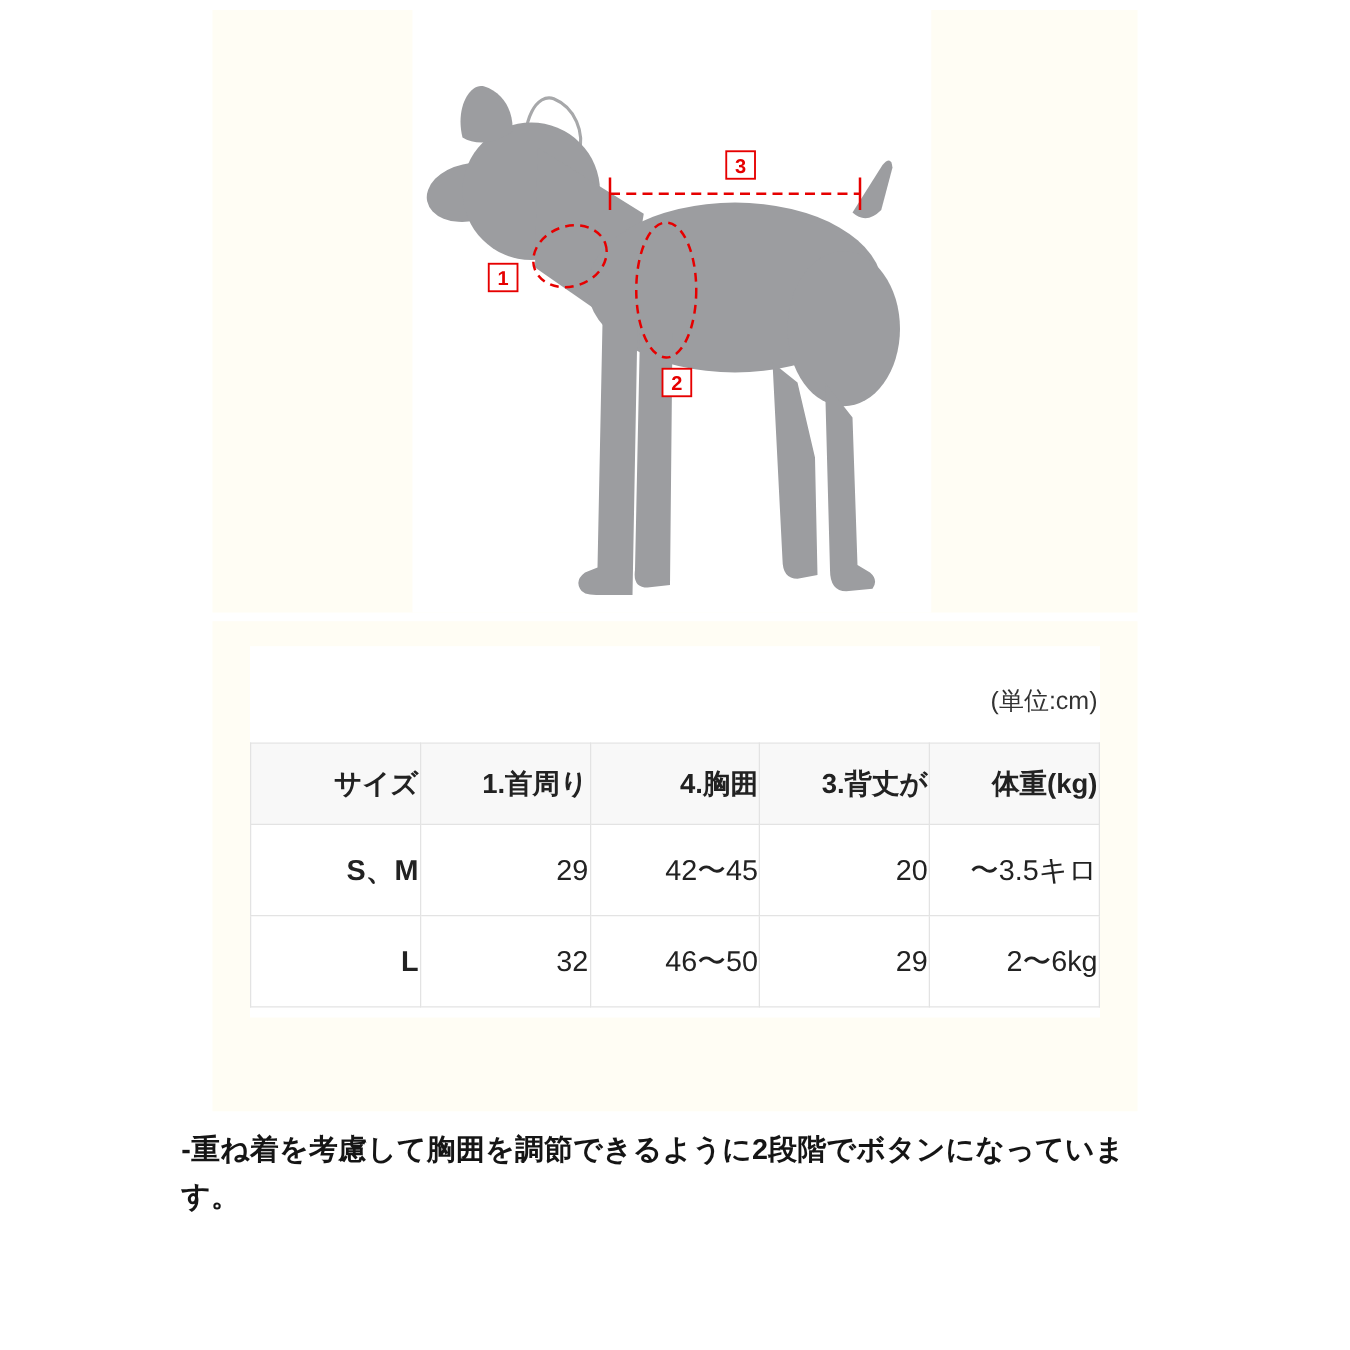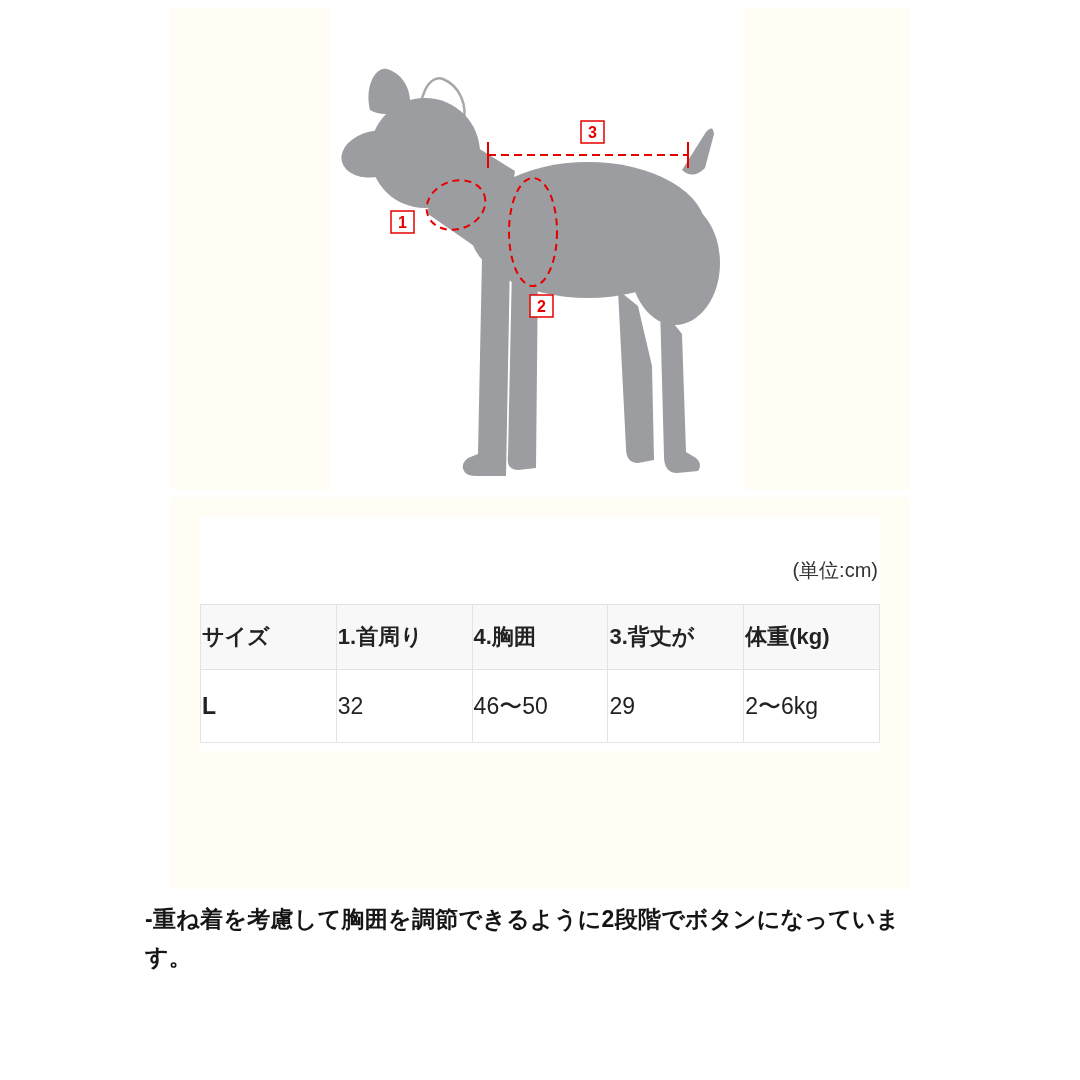--- a/index.html
+++ b/index.html
@@ -12,26 +12,26 @@
 
   
   .diagram-bg{position:absolute;left:170px;top:8px;width:740px;height:482px;background:#fffdf4;}
   .table-bg{position:absolute;left:170px;top:497px;width:740px;height:392px;background:#fffdf4;}
 
   .diagram-box{position:absolute;left:330px;top:8px;width:415px;height:482px;background:#ffffff;}
   .diagram-box svg{display:block;}
 
   .table-box{position:absolute;left:200px;top:517px;width:680px;background:#ffffff;padding-bottom:8px;}
   .unit-label{
-    margin:40px 2px 20px 0;text-align:right;
+    margin:30px 2px 20px 0;text-align:right;
     font-size:20px;color:#333;font-weight:400;
   }
   table.size-table{border-collapse:collapse;width:680px;table-layout:fixed;}
   table.size-table th,table.size-table td{
-    border:1px solid #e3e3e3;text-align:left;vertical-align:middle;
+    border:1px solid #e3e3e3;text-align:right;vertical-align:middle;
   }
   table.size-table th{
     background:#f8f8f8;height:62px;font-size:22px;font-weight:700;color:#222;
   }
   table.size-table td{height:70px;font-size:23px;font-weight:400;color:#222;}
   table.size-table td.size-col{font-weight:700;font-size:23px;}
 
   .notes{position:absolute;left:145px;top:900px;width:795px;}
   .notes p{
     margin:0;font-size:23px;line-height:38px;font-weight:600;
@@ -98,20 +98,27 @@
         <tr>
           <th>サイズ</th>
           <th>1.首周り</th>
           <th>4.胸囲</th>
           <th>3.背丈が</th>
           <th>体重(kg)</th>
         </tr>
       </thead>
       <tbody>
         <tr>
+          <td class="size-col">S、M</td>
+          <td>29</td>
+          <td>42〜45</td>
+          <td>20</td>
+          <td>〜3.5キロ</td>
+        </tr>
+        <tr>
           <td class="size-col">L</td>
           <td>32</td>
           <td>46〜50</td>
           <td>29</td>
           <td>2〜6kg</td>
         </tr>
       </tbody>
     </table>
   </div>
 

